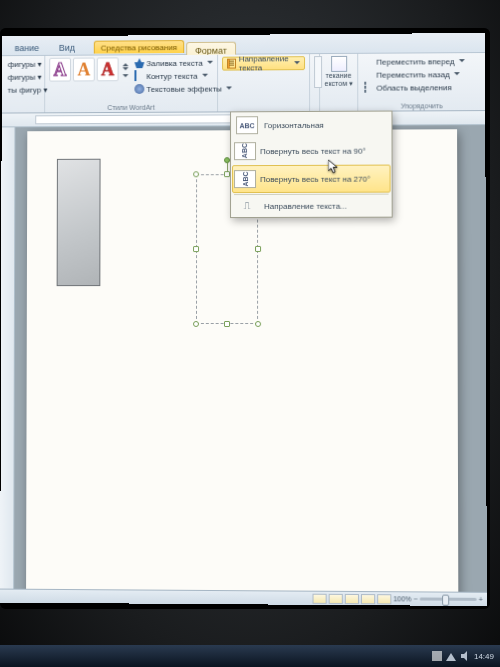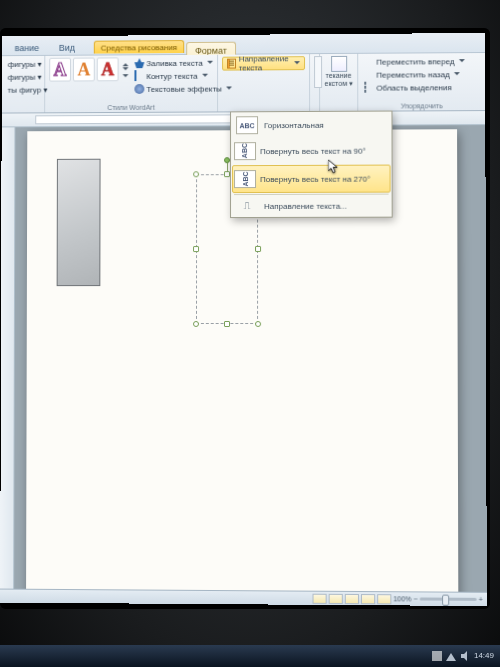--- a/index.html
+++ b/index.html
@@ -216,21 +216,21 @@
     border: 1px solid #8a9aa8; border-radius: 2px;
   }
   
   .taskbar {
     position: absolute; left: 0; right: 0; bottom: 0; height: 22px;
     background: linear-gradient(#2a3a50,#0a1420);
     display: flex; justify-content: flex-end; align-items: center;
     padding: 0 6px; gap: 6px;
   }
   .tray {
-    display: flex; align-items: flex-start; gap: 4px;
+    display: flex; align-items: center; gap: 4px;
     font-size: 8px; color: #d0dae6;
   }
   .tray-ic { width: 10px; height: 10px; opacity: 0.85; }
 </style>
 </head>
 <body>
 
 <div class="monitor-bezel">
   <div class="screen">
 

